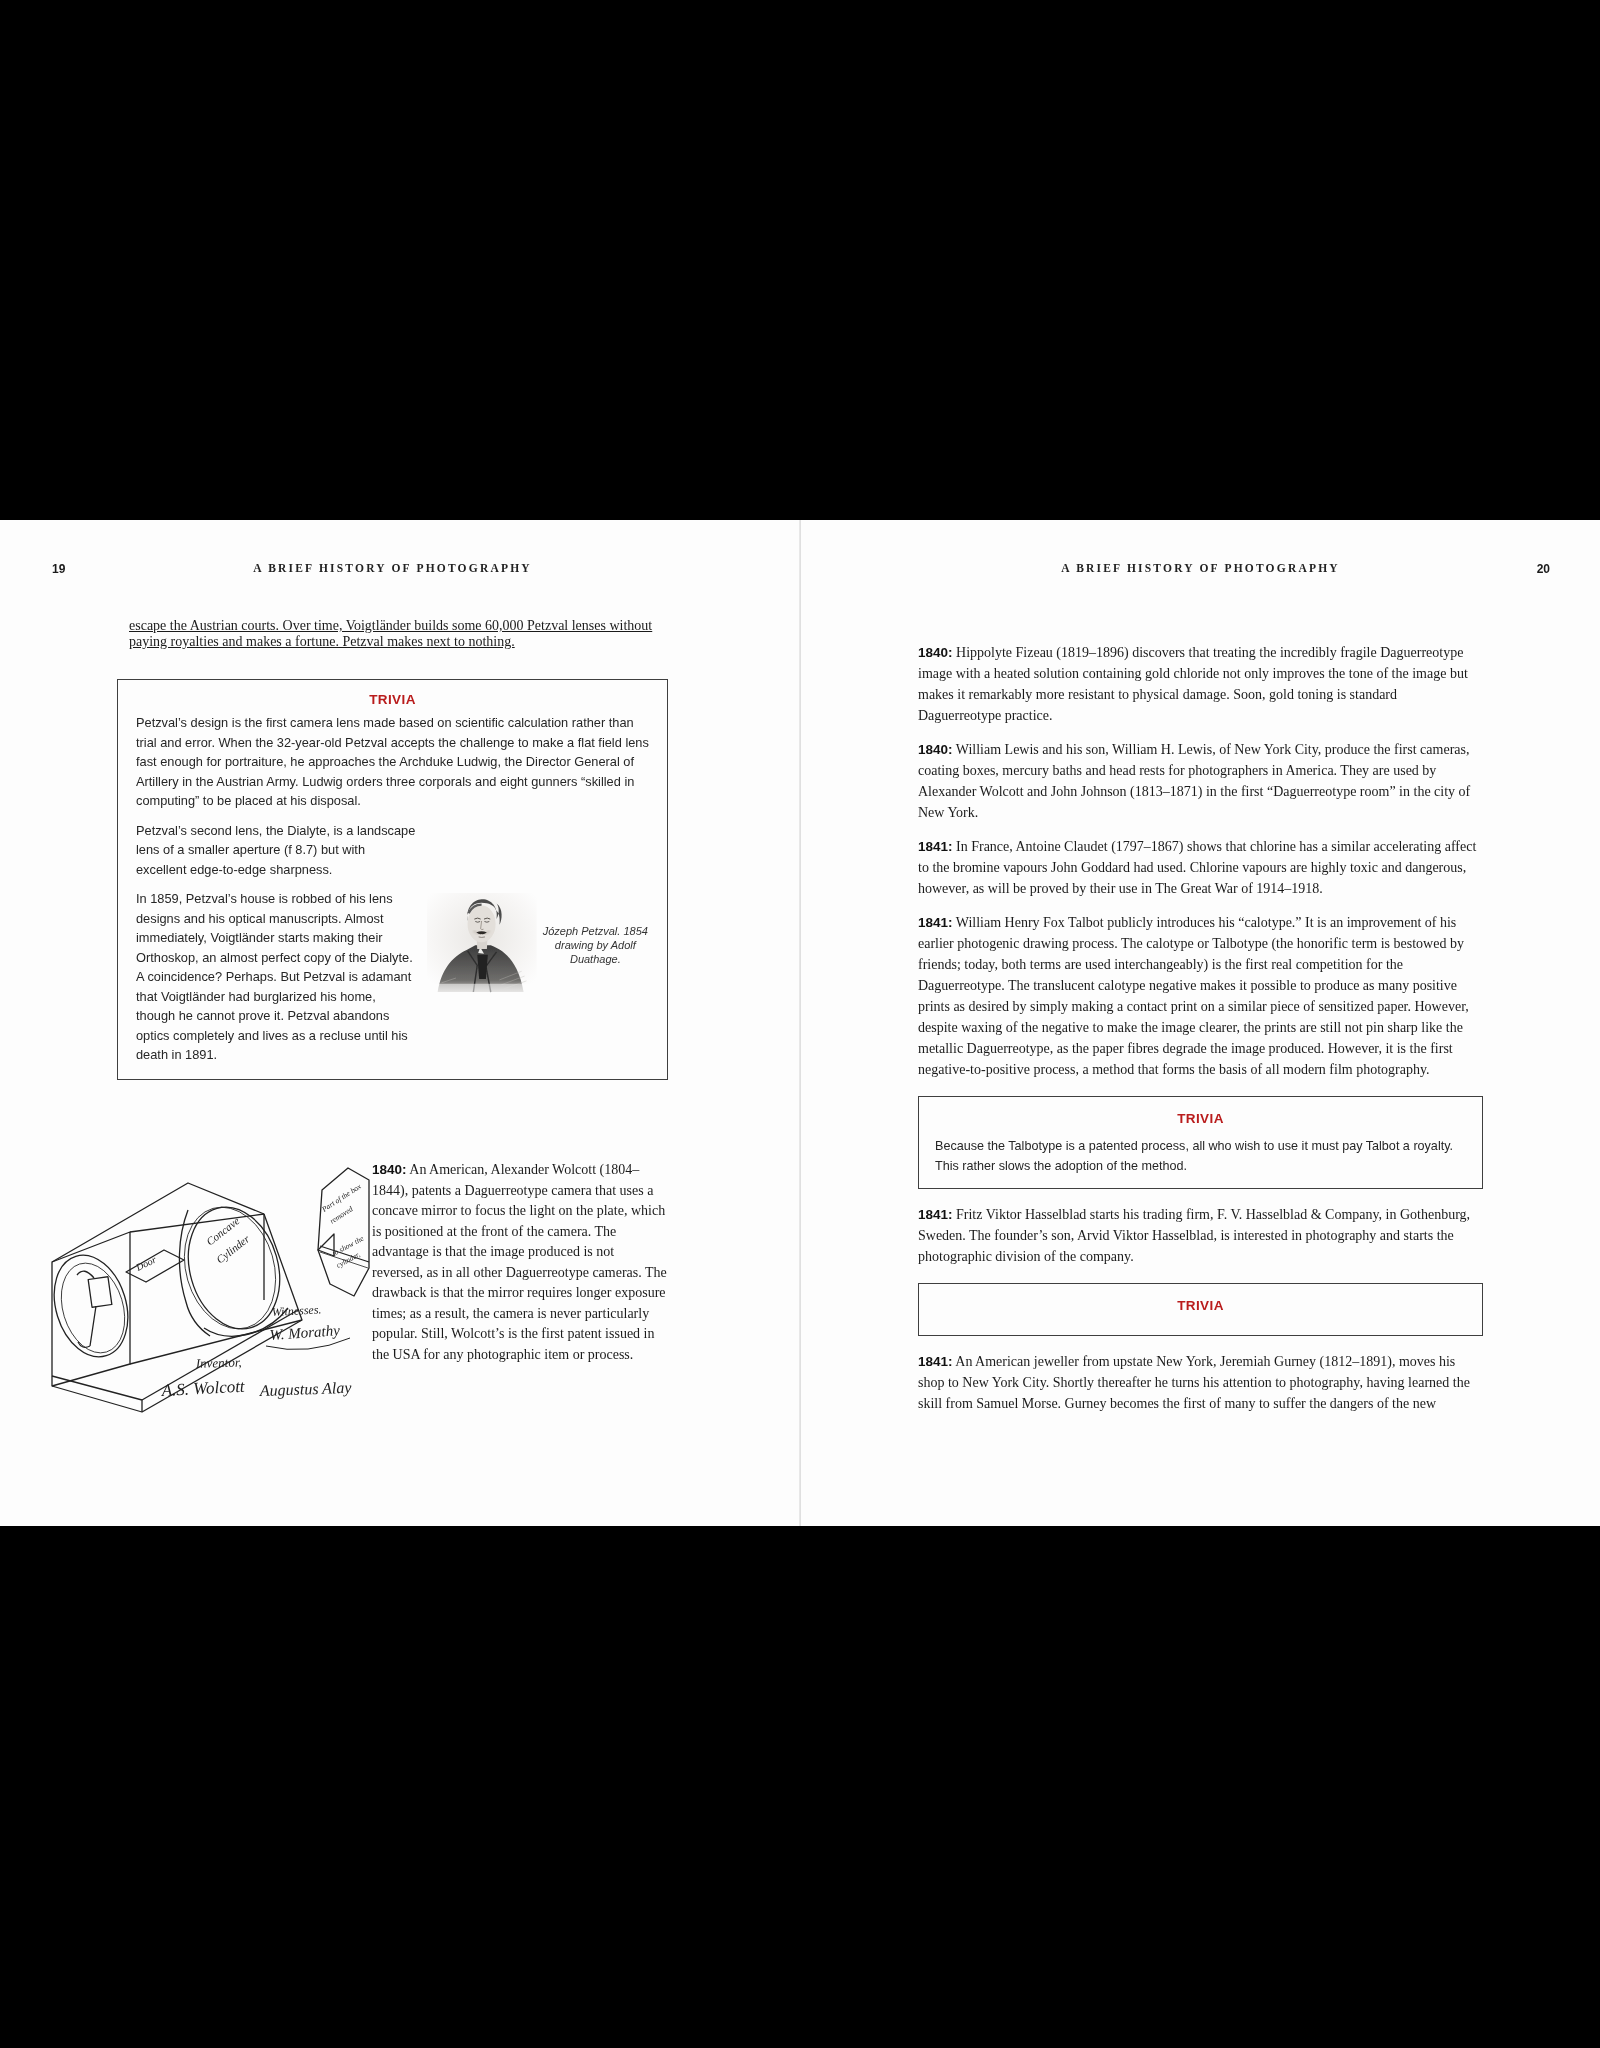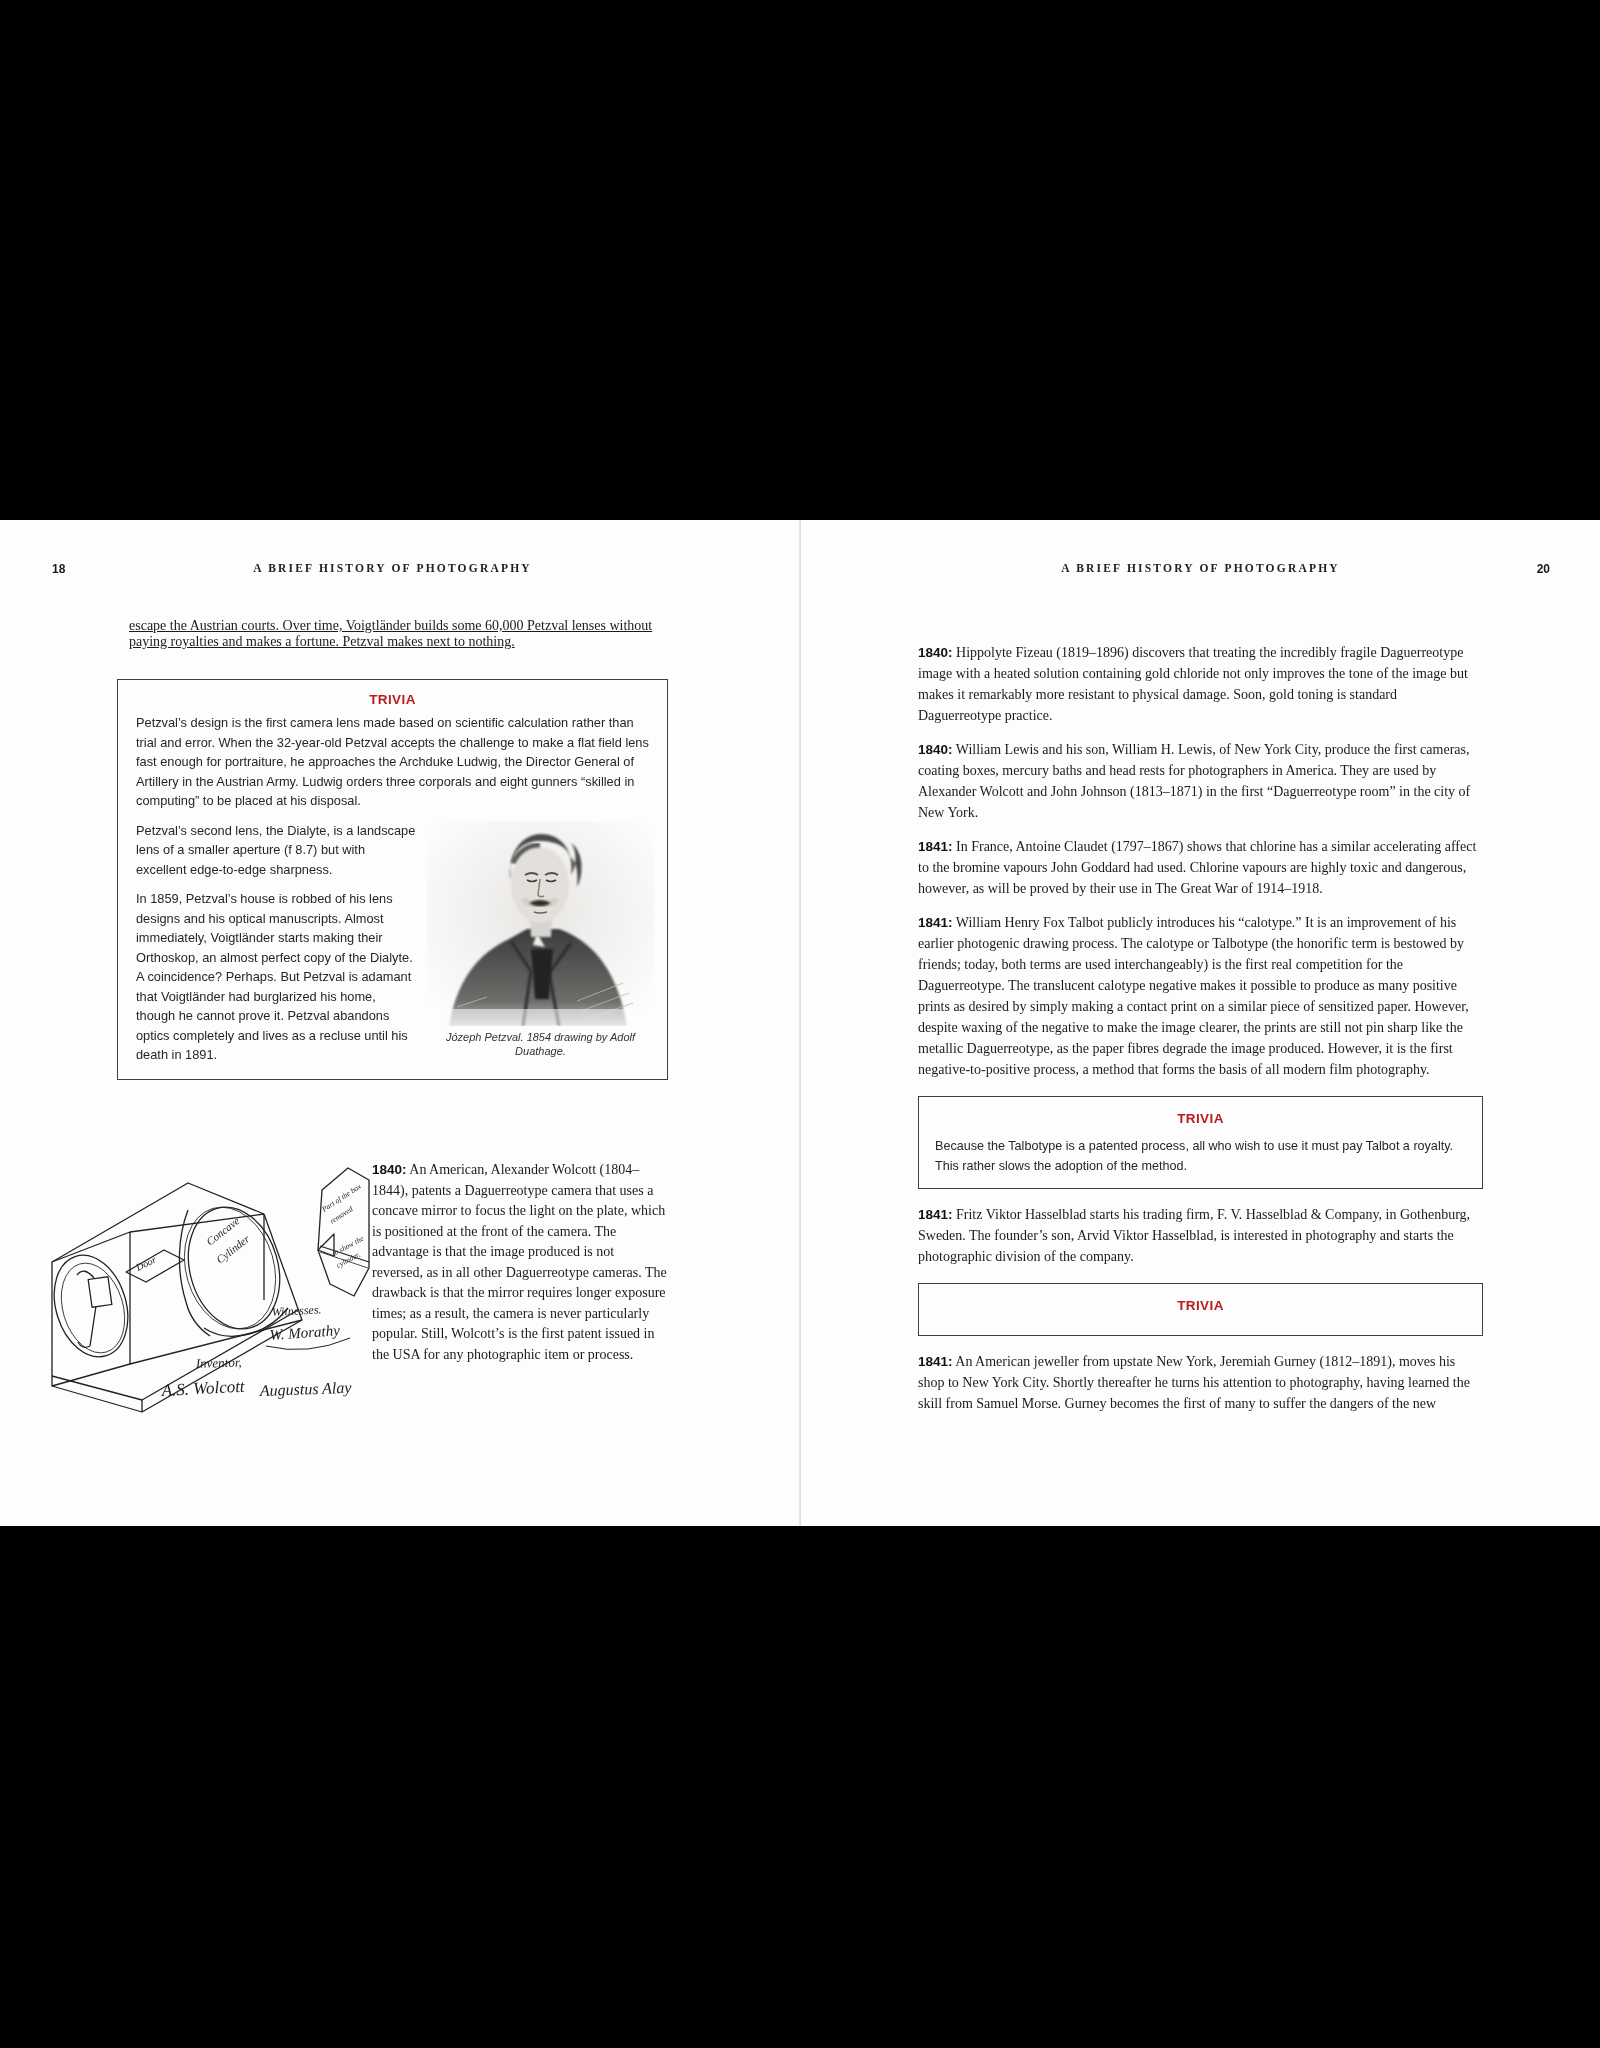--- a/index.html
+++ b/index.html
@@ -29,21 +29,21 @@
   .trivia{border:1.5px solid #3f3f3f;background:#fdfdfd;
           font-family:"Liberation Sans",sans-serif;color:#262626;}
   .trivia-title{text-align:center;font-weight:700;font-size:13.5px;letter-spacing:.4px;
                 color:#b91c1c;margin:0 0 6px 0;}
   .trivia p{margin:0 0 10px 0;font-size:12.8px;line-height:19.5px;}
   .trivia p:last-child{margin-bottom:0;}
   .trivia-18{position:absolute;left:117px;top:159px;width:551px;box-sizing:border-box;
              padding:12px 18px 14px 18px;}
   .trivia-cols{display:flex;gap:9px;margin-top:2px;}
   .trivia-col-text{width:282px;flex:none;}
-  .figurebox{width:227px;flex:none;display:flex;flex-direction:column;align-items:center;}
+  .figurebox{width:227px;flex:none;display:flex;align-items:center;}
   .caption{font-style:italic;font-size:11px;line-height:14px;color:#333;
            font-family:"Liberation Sans",sans-serif;text-align:center;margin-top:4px;}
   
   .wolcott-text{position:absolute;left:372px;top:640px;width:296px;line-height:20.5px;}
   .patent-drawing{position:absolute;left:38px;top:630px;}
   
   .flow-right{position:absolute;left:118px;top:98px;width:565px;margin-top:24px;}
   .flow-right p.entry{margin:0 0 13px 0;line-height:21px;}
   .trivia-19{margin:16px 0 15px 0;padding:10px 16px 12px 16px;box-sizing:border-box;width:565px;}
   .trivia-19 p{font-size:12.6px;line-height:20px;}
@@ -52,21 +52,21 @@
 </style>
 </head>
 <body>
 
 <div class="screen">
   <div class="letterbox lb-top"></div>
 
   <div class="spread">
 
     <div class="page page-left">
-      <div class="pageno pn-left">18</div>
+      <div class="pageno pn-left">19</div>
       <div class="runhead rh-left">A BRIEF HISTORY OF PHOTOGRAPHY</div>
 
       <div class="bodytext intro">escape the Austrian courts. Over time, Voigtländer builds some 60,000 Petzval lenses without paying royalties and makes a fortune. Petzval makes next to nothing.</div>
 
       <div class="trivia trivia-18">
         <div class="trivia-title">TRIVIA</div>
         <p>Petzval’s design is the first camera lens made based on scientific calculation rather than trial and error. When the 32-year-old Petzval accepts the challenge to make a flat field lens fast enough for portraiture, he approaches the Archduke Ludwig, the Director General of Artillery in the Austrian Army. Ludwig orders three corporals and eight gunners “skilled in computing” to be placed at his disposal.</p>
         <div class="trivia-cols">
           <div class="trivia-col-text">
             <p>Petzval’s second lens, the Dialyte, is a landscape lens of a smaller aperture (f 8.7) but with excellent edge-to-edge sharpness.</p>

